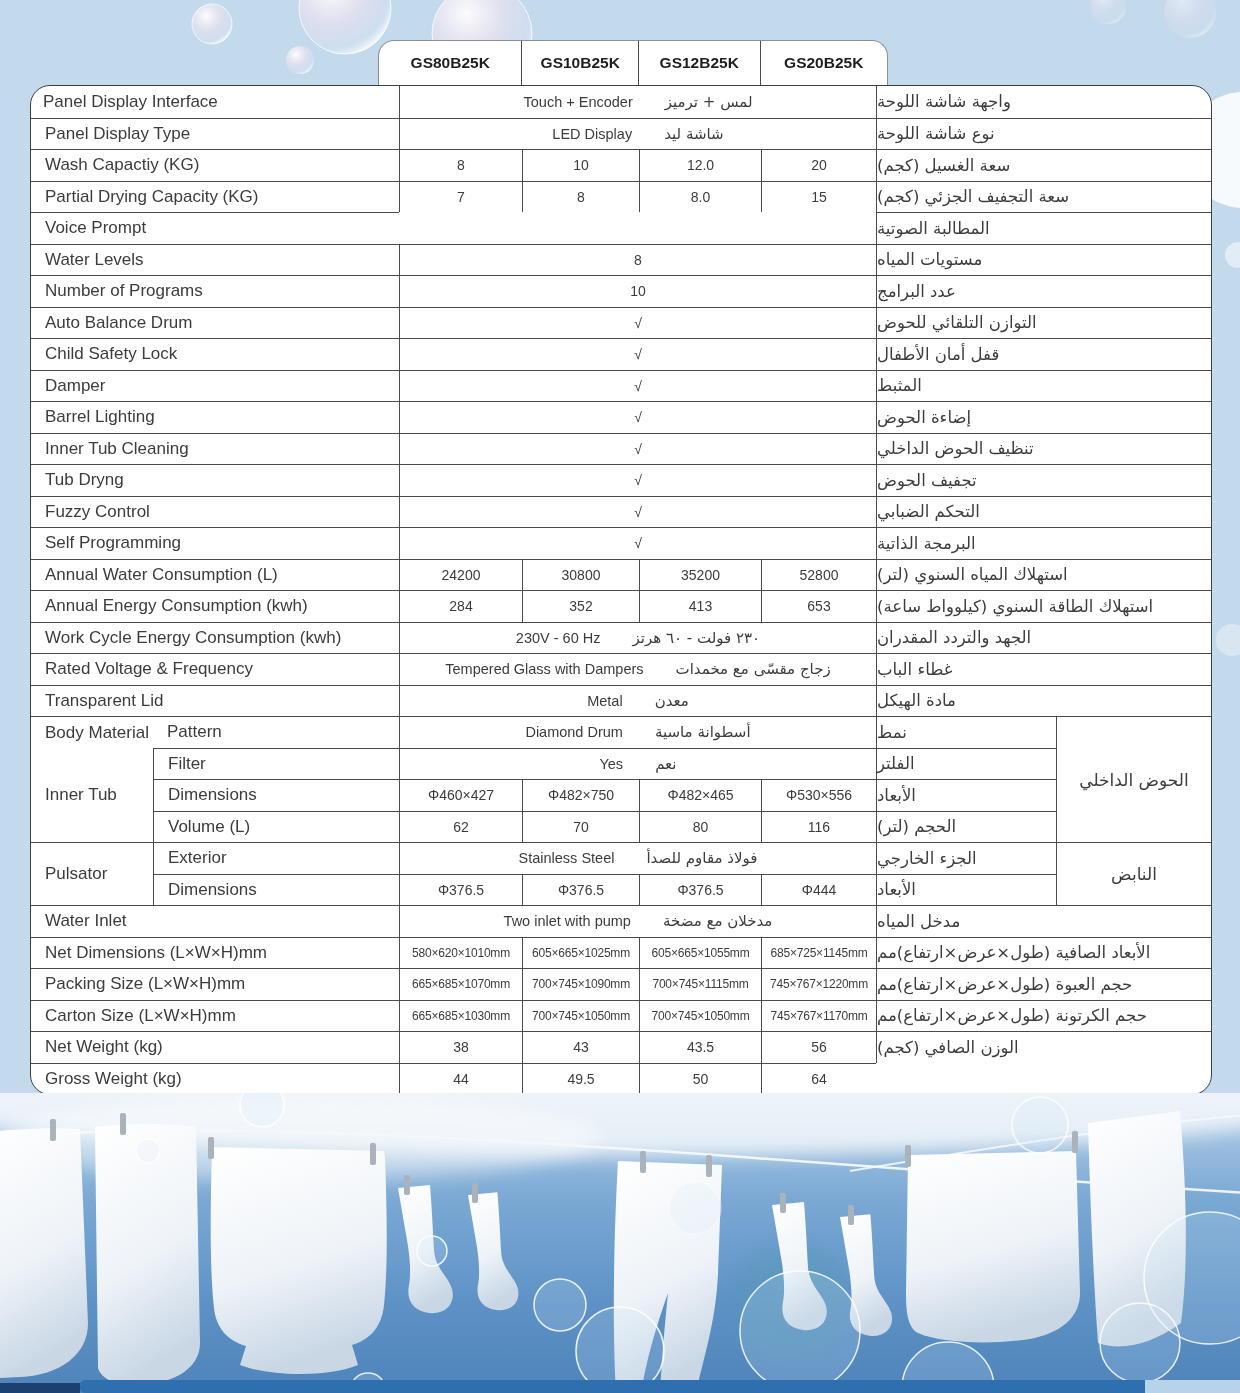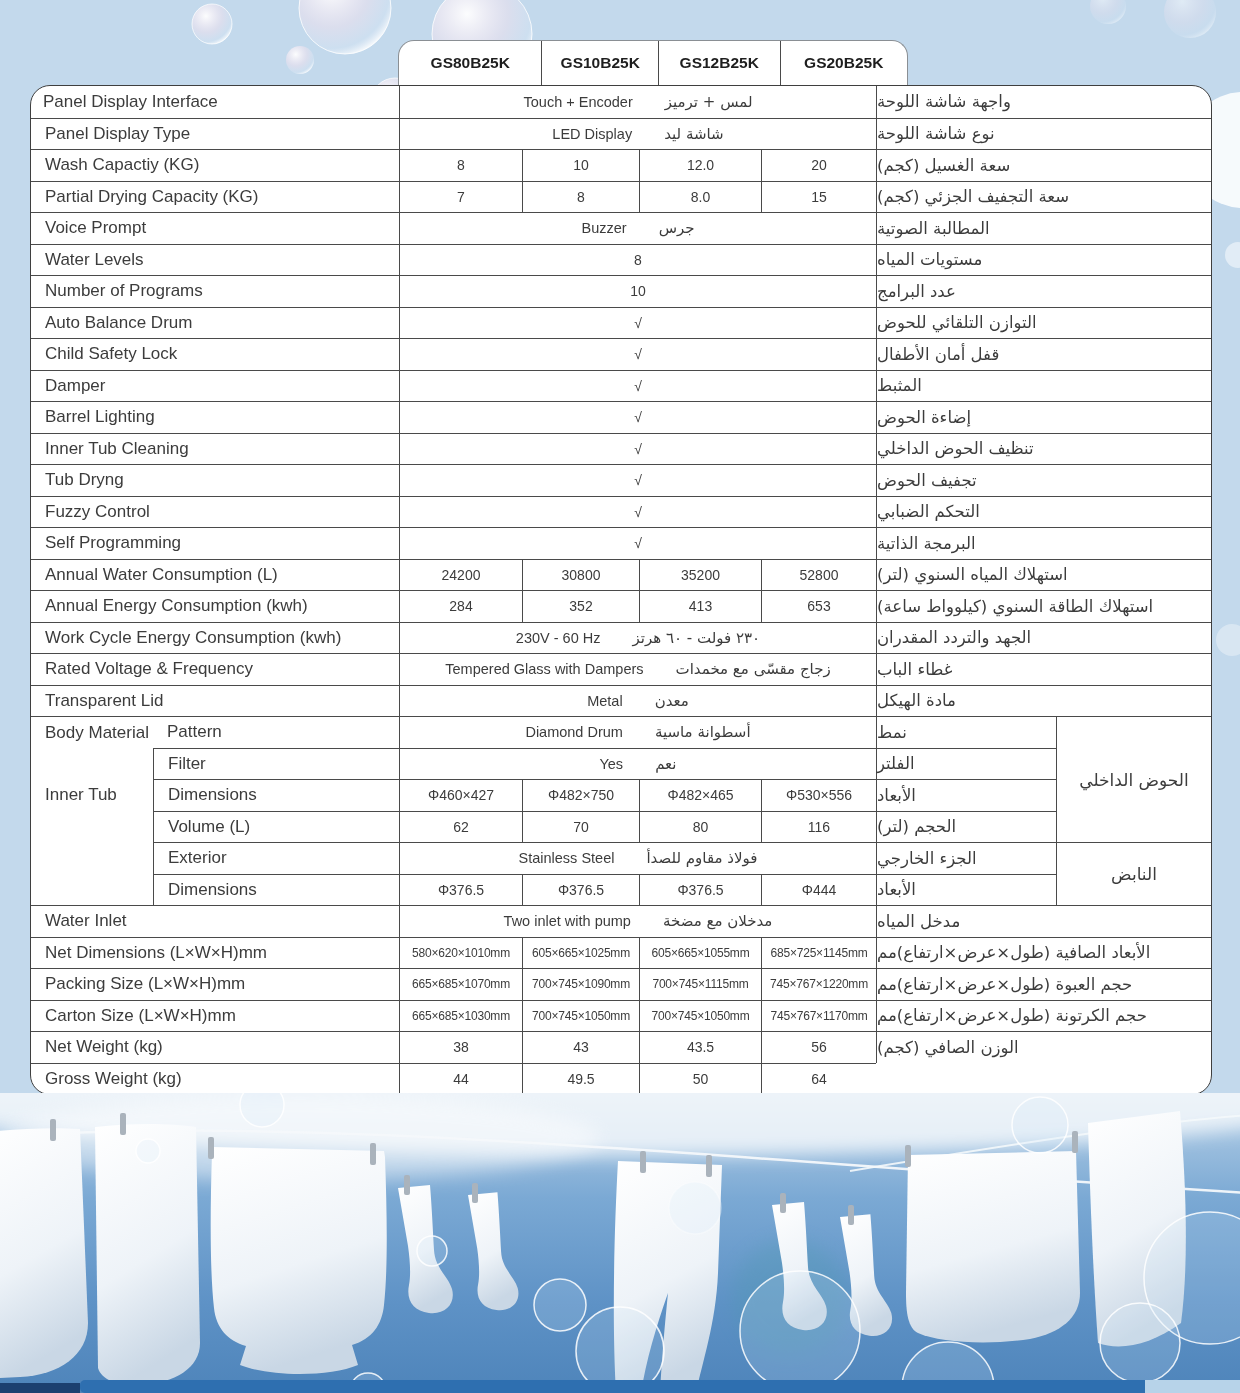--- a/index.html
+++ b/index.html
@@ -1,21 +1,21 @@
 <!DOCTYPE html>
 <html><head>
 <meta charset="utf-8">
 <style>
   html,body{margin:0;padding:0;}
   .page{position:relative;width:1240px;height:1393px;overflow:hidden;
         background:#c3d9ec;font-family:"Liberation Sans",sans-serif;}
   .deco{position:absolute;left:0;top:0;pointer-events:none;}
 
   
-  .model-header{position:absolute;left:398px;top:40px;width:510px;height:45px;
+  .model-header{position:absolute;left:378px;top:40px;width:510px;height:45px;
     background:#ffffff;border:1px solid #8a8f94;border-bottom:none;
     border-radius:16px 16px 0 0;display:flex;align-items:stretch;box-sizing:border-box;}
   .model-cell{display:flex;align-items:center;justify-content:center;
     font-size:15.5px;font-weight:bold;color:#1e1e1e;box-sizing:border-box;}
   .model-cell.ml{border-left:1px solid #4a4a4a;}
 
   
   .grid{position:absolute;left:30px;top:85px;width:1180px;height:1008px;
     background:#ffffff;border:1px solid #3f3f3f;border-radius:20px;
     box-sizing:content-box;overflow:hidden;display:grid;
@@ -106,24 +106,20 @@
       <div class="cell val bl bt" style="grid-area: 3 / 5 / auto / 6;">12.0</div>
       <div class="cell val bl bt" style="grid-area: 3 / 6 / auto / 7;">20</div>
       <div class="cell lar bl bt" dir="rtl" style="grid-area: 3 / 7 / auto / 9;">سعة الغسيل (كجم)</div>
       <div class="cell len bt" style="grid-area: 4 / 1 / auto / 3;">Partial Drying Capacity (KG)</div>
       <div class="cell val bl bt" style="grid-area: 4 / 3 / auto / 4;">7</div>
       <div class="cell val bl bt" style="grid-area: 4 / 4 / auto / 5;">8</div>
       <div class="cell val bl bt" style="grid-area: 4 / 5 / auto / 6;">8.0</div>
       <div class="cell val bl bt" style="grid-area: 4 / 6 / auto / 7;">15</div>
       <div class="cell lar bl bt" dir="rtl" style="grid-area: 4 / 7 / auto / 9;">سعة التجفيف الجزئي (كجم)</div>
       <div class="cell len bt" style="grid-area: 5 / 1 / auto / 3;">Voice Prompt</div>
-      <div class="cell val pair bl bt" style="grid-area: 5 / 3 / auto / 7;">
-        <div class="pv-en">Buzzer</div>
-        <div class="pv-ar" dir="rtl">جرس</div>
-      </div>
       <div class="cell lar bl bt" dir="rtl" style="grid-area: 5 / 7 / auto / 9;">المطالبة الصوتية</div>
       <div class="cell len bt" style="grid-area: 6 / 1 / auto / 3;">Water Levels</div>
       <div class="cell val bl bt" style="grid-area: 6 / 3 / auto / 7;">8</div>
       <div class="cell lar bl bt" dir="rtl" style="grid-area: 6 / 7 / auto / 9;">مستويات المياه</div>
       <div class="cell len bt" style="grid-area: 7 / 1 / auto / 3;">Number of Programs</div>
       <div class="cell val bl bt" style="grid-area: 7 / 3 / auto / 7;">10</div>
       <div class="cell lar bl bt" dir="rtl" style="grid-area: 7 / 7 / auto / 9;">عدد البرامج</div>
       <div class="cell len bt" style="grid-area: 8 / 1 / auto / 3;">Auto Balance Drum</div>
       <div class="cell val bl bt" style="grid-area: 8 / 3 / auto / 7;">√</div>
       <div class="cell lar bl bt" dir="rtl" style="grid-area: 8 / 7 / auto / 9;">التوازن التلقائي للحوض</div>
@@ -200,20 +196,21 @@
       <div class="cell val bl bt" style="grid-area: 23 / 4 / auto / 5;">Φ482×750</div>
       <div class="cell val bl bt" style="grid-area: 23 / 5 / auto / 6;">Φ482×465</div>
       <div class="cell val bl bt" style="grid-area: 23 / 6 / auto / 7;">Φ530×556</div>
       <div class="cell lar bl bt" dir="rtl" style="grid-area: 23 / 7 / auto / 8;">الأبعاد</div>
       <div class="cell len bt bl" style="grid-area: 24 / 2 / auto / 3;">Volume (L)</div>
       <div class="cell val bl bt" style="grid-area: 24 / 3 / auto / 4;">62</div>
       <div class="cell val bl bt" style="grid-area: 24 / 4 / auto / 5;">70</div>
       <div class="cell val bl bt" style="grid-area: 24 / 5 / auto / 6;">80</div>
       <div class="cell val bl bt" style="grid-area: 24 / 6 / auto / 7;">116</div>
       <div class="cell lar bl bt" dir="rtl" style="grid-area: 24 / 7 / auto / 8;">الحجم (لتر)</div>
+      <div class="cell gen2 bt" style="grid-area: 25 / 1 / 27 / 2;">Pulsator</div>
       <div class="cell gar bl bt" dir="rtl" style="grid-area: 25 / 8 / 27 / 9;">النابض</div>
       <div class="cell len bt bl" style="grid-area: 25 / 2 / auto / 3;">Exterior</div>
       <div class="cell val pair bl bt" style="grid-area: 25 / 3 / auto / 7;">
         <div class="pv-en">Stainless Steel</div>
         <div class="pv-ar" dir="rtl">فولاذ مقاوم للصدأ</div>
       </div>
       <div class="cell lar bl bt" dir="rtl" style="grid-area: 25 / 7 / auto / 8;">الجزء الخارجي</div>
       <div class="cell len bt bl" style="grid-area: 26 / 2 / auto / 3;">Dimensions</div>
       <div class="cell val bl bt" style="grid-area: 26 / 3 / auto / 4;">Φ376.5</div>
       <div class="cell val bl bt" style="grid-area: 26 / 4 / auto / 5;">Φ376.5</div>

